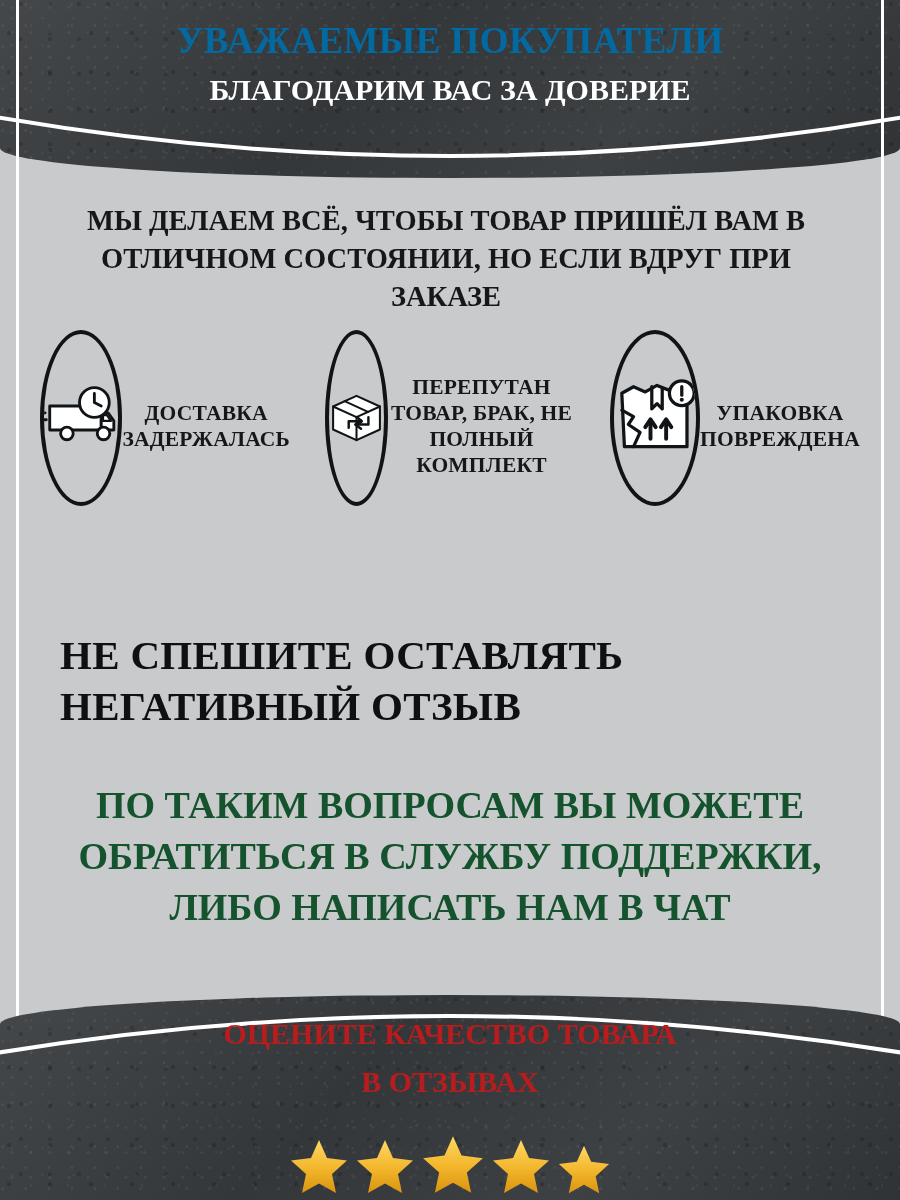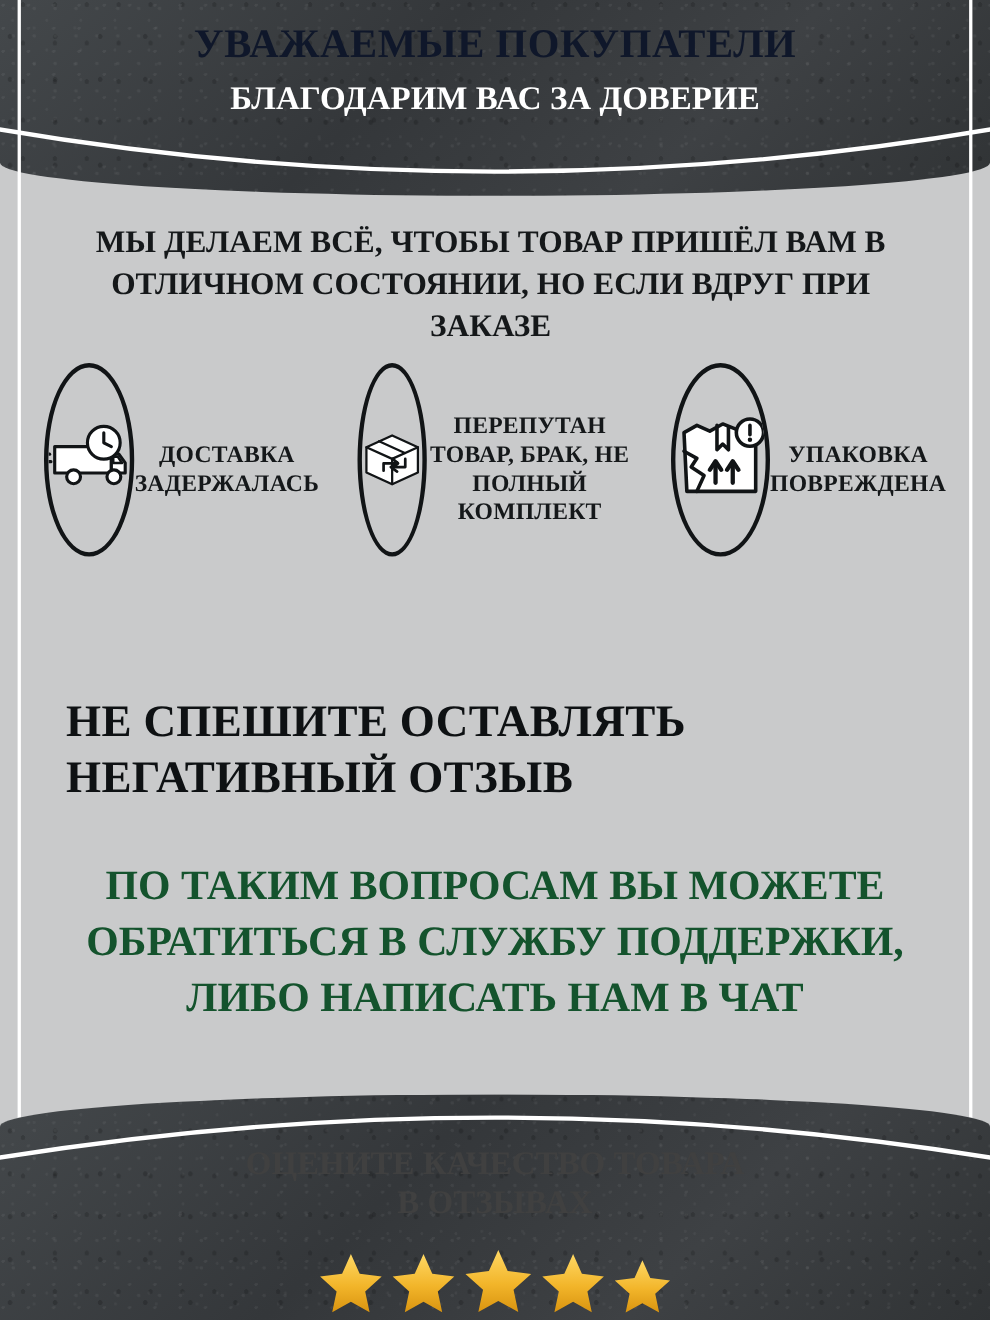--- a/index.html
+++ b/index.html
@@ -90,21 +90,21 @@
     top: 22px;
     left: 0;
     width: 900px;
     text-align: center;
     z-index: 5;
   }
   .header-title {
     font-size: 37px;
     font-weight: bold;
     letter-spacing: 0.5px;
-    color: #0f172a;
+    color: #0369a1;
     line-height: 1.05;
     margin: 0 0 8px 0;
     text-transform: uppercase;
   }
   .header-sub {
     font-size: 30px;
     font-weight: bold;
     color: #ffffff;
     line-height: 1.16;
     margin: 12px;
@@ -195,24 +195,24 @@
     position: absolute;
     bottom: 88px;
     left: 0;
     width: 900px;
     text-align: center;
     z-index: 5;
   }
   .footer-line {
     font-size: 30px;
     font-weight: bold;
-    color: #404040;
+    color: #b91c1c;
     line-height: 1.2;
     text-transform: uppercase;
-    margin: 0;
+    margin: 12px;
   }
   .stars {
     position: absolute;
     bottom: 5px;
     left: 0;
     width: 900px;
     display: flex;
     justify-content: center;
     align-items: flex-end;
     gap: 6px;

